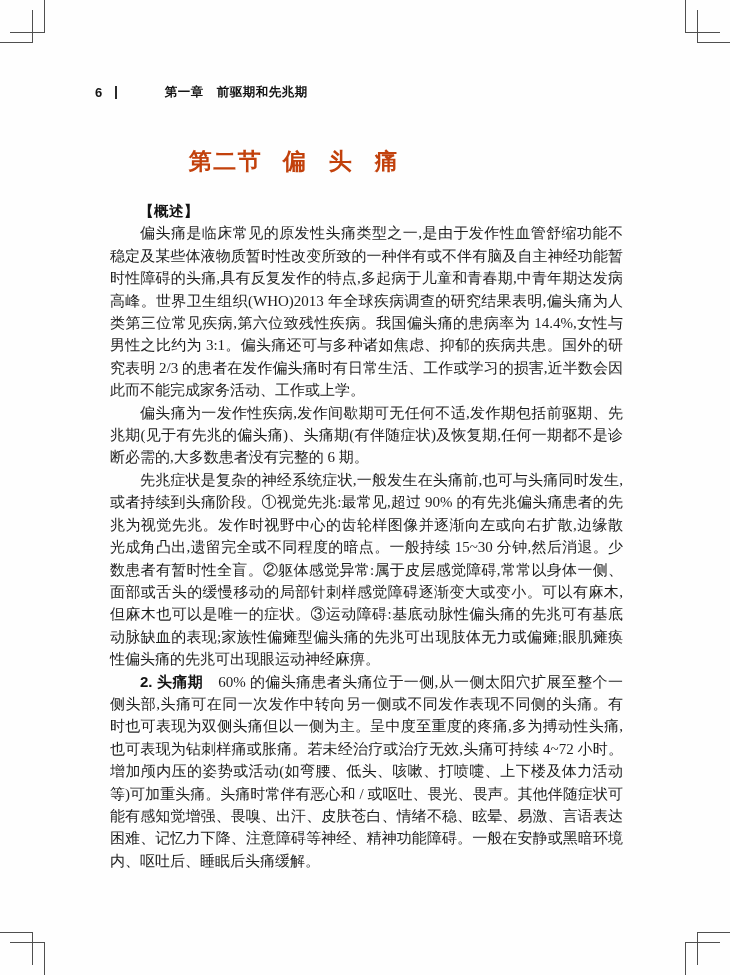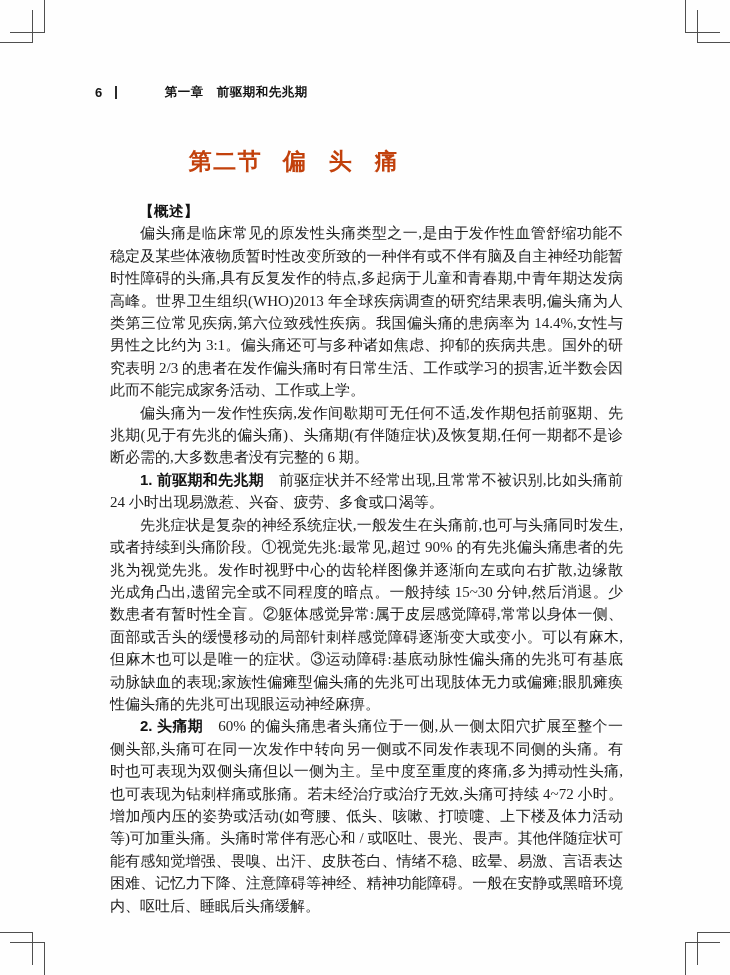--- a/index.html
+++ b/index.html
@@ -90,20 +90,19 @@
   <div class="section-title">
     <span>第二节</span><span class="title-name">偏 头 痛</span>
   </div>
 
   <div class="content">
     <p class="sec-heading">【概述】</p>
     <p class="body-para">偏头痛是临床常见的原发性头痛类型之一,是由于发作性血管舒缩功能不稳定及某些体液物质暂时性改变所致的一种伴有或不伴有脑及自主神经功能暂时性障碍的头痛,具有反复发作的特点,多起病于儿童和青春期,中青年期达发病高峰。世界卫生组织(WHO)2013 年全球疾病调查的研究结果表明,偏头痛为人类第三位常见疾病,第六位致残性疾病。我国偏头痛的患病率为 14.4%,女性与男性之比约为 3:1。偏头痛还可与多种诸如焦虑、抑郁的疾病共患。国外的研究表明 2/3 的患者在发作偏头痛时有日常生活、工作或学习的损害,近半数会因此而不能完成家务活动、工作或上学。</p>
 
     <p class="body-para">偏头痛为一发作性疾病,发作间歇期可无任何不适,发作期包括前驱期、先兆期(见于有先兆的偏头痛)、头痛期(有伴随症状)及恢复期,任何一期都不是诊断必需的,大多数患者没有完整的 6 期。</p>
 
-    <p class="body-para"><span class="inline-heading">1. 前驱期和先兆期</span><span>前驱症状并不经常出现,且常常不被识别,比如头痛前 24 小时出现易激惹、兴奋、疲劳、多食或口渴等。</span></p>
 
     <p class="body-para">先兆症状是复杂的神经系统症状,一般发生在头痛前,也可与头痛同时发生,或者持续到头痛阶段。①视觉先兆:最常见,超过 90% 的有先兆偏头痛患者的先兆为视觉先兆。发作时视野中心的齿轮样图像并逐渐向左或向右扩散,边缘散光成角凸出,遗留完全或不同程度的暗点。一般持续 15~30 分钟,然后消退。少数患者有暂时性全盲。②躯体感觉异常:属于皮层感觉障碍,常常以身体一侧、面部或舌头的缓慢移动的局部针刺样感觉障碍逐渐变大或变小。可以有麻木,但麻木也可以是唯一的症状。③运动障碍:基底动脉性偏头痛的先兆可有基底动脉缺血的表现;家族性偏瘫型偏头痛的先兆可出现肢体无力或偏瘫;眼肌瘫痪性偏头痛的先兆可出现眼运动神经麻痹。</p>
 
     <p class="body-para"><span class="inline-heading">2. 头痛期</span><span>60% 的偏头痛患者头痛位于一侧,从一侧太阳穴扩展至整个一侧头部,头痛可在同一次发作中转向另一侧或不同发作表现不同侧的头痛。有时也可表现为双侧头痛但以一侧为主。呈中度至重度的疼痛,多为搏动性头痛,也可表现为钻刺样痛或胀痛。若未经治疗或治疗无效,头痛可持续 4~72 小时。增加颅内压的姿势或活动(如弯腰、低头、咳嗽、打喷嚏、上下楼及体力活动等)可加重头痛。头痛时常伴有恶心和 / 或呕吐、畏光、畏声。其他伴随症状可能有感知觉增强、畏嗅、出汗、皮肤苍白、情绪不稳、眩晕、易激、言语表达困难、记忆力下降、注意障碍等神经、精神功能障碍。一般在安静或黑暗环境内、呕吐后、睡眠后头痛缓解。</span></p>
   </div>
 
 </div>
 
 </body></html>

